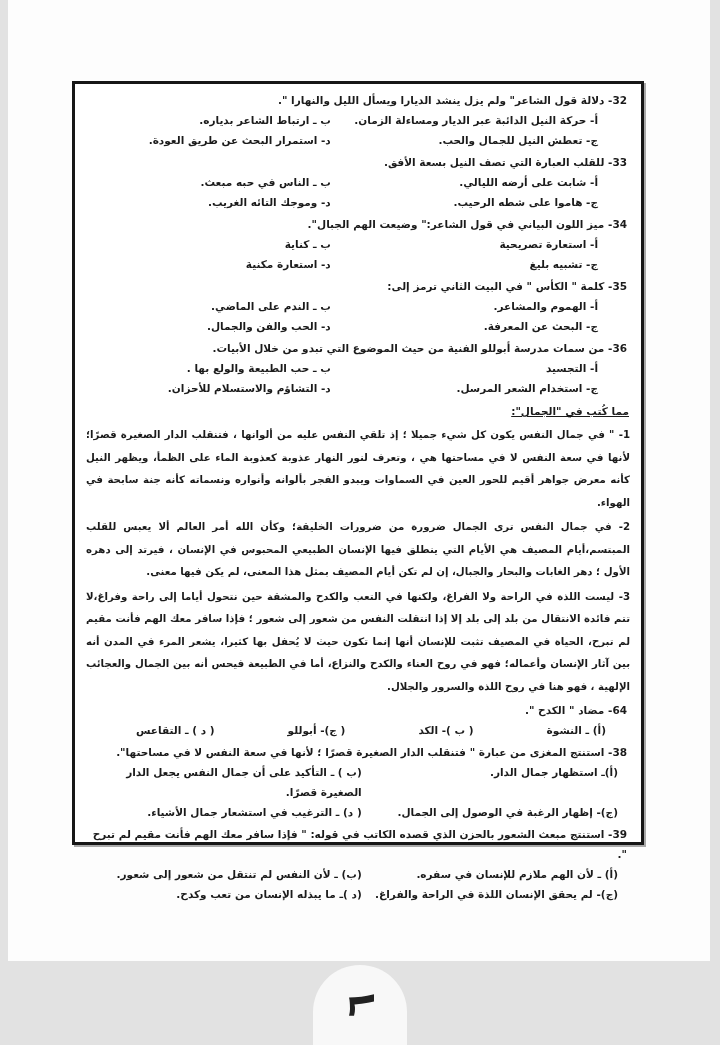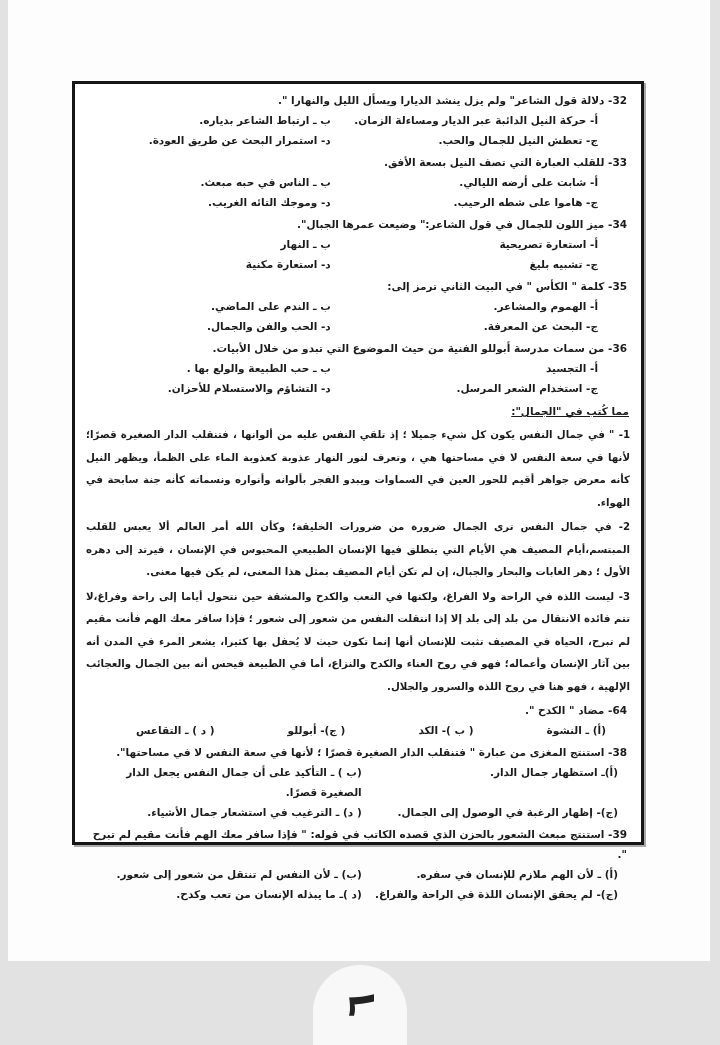--- a/index.html
+++ b/index.html
@@ -74,24 +74,24 @@
         <span class="o1">أ-   شابت على أرضه الليالي.</span>
         <span class="o2">ب ـ الناس في حبه مبعث.</span>
       </div>
       <div class="optrow">
         <span class="o1">ج- هاموا على شطه الرحيب.</span>
         <span class="o2">د- وموجك التائه الغريب.</span>
       </div>
     </div>
 
     <div class="qb">
-      <div class="stem"><span class="qn">34-</span> <span>ميز اللون للجمال في قول الشاعر:" وضيعت عمرها الجبال".</span></div>
+      <div class="stem"><span class="qn">34-</span> <span>ميز اللون البياني في قول الشاعر:" وضيعت الهم الجبال".</span></div>
       <div class="optrow">
         <span class="o1">أ-   استعارة تصريحية</span>
-        <span class="o2">ب ـ   النهار</span>
+        <span class="o2">ب ـ   كناية</span>
       </div>
       <div class="optrow">
         <span class="o1">ج- تشبيه بليغ</span>
         <span class="o2">د- استعارة مكنية</span>
       </div>
     </div>
 
     <div class="qb">
       <div class="stem"><span class="qn">35-</span> <span>كلمة " الكأس " في البيت الثاني ترمز إلى:</span></div>
       <div class="optrow">

